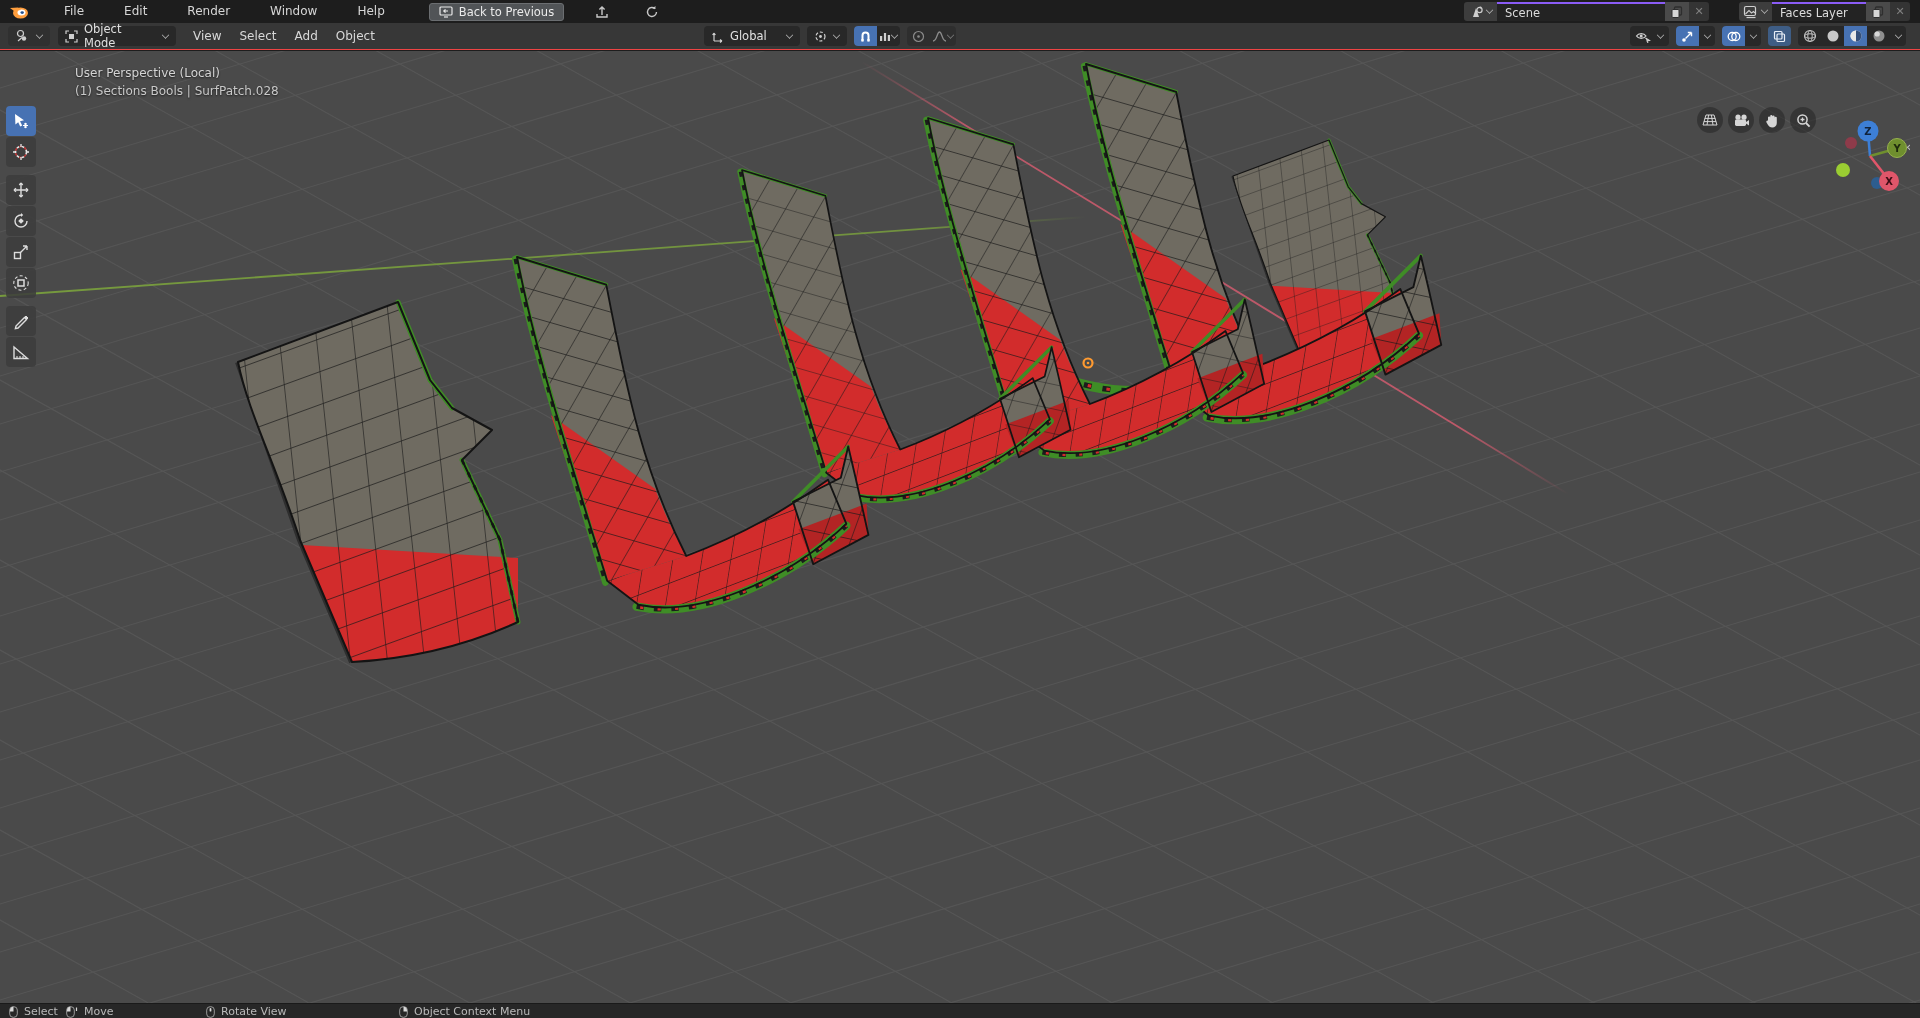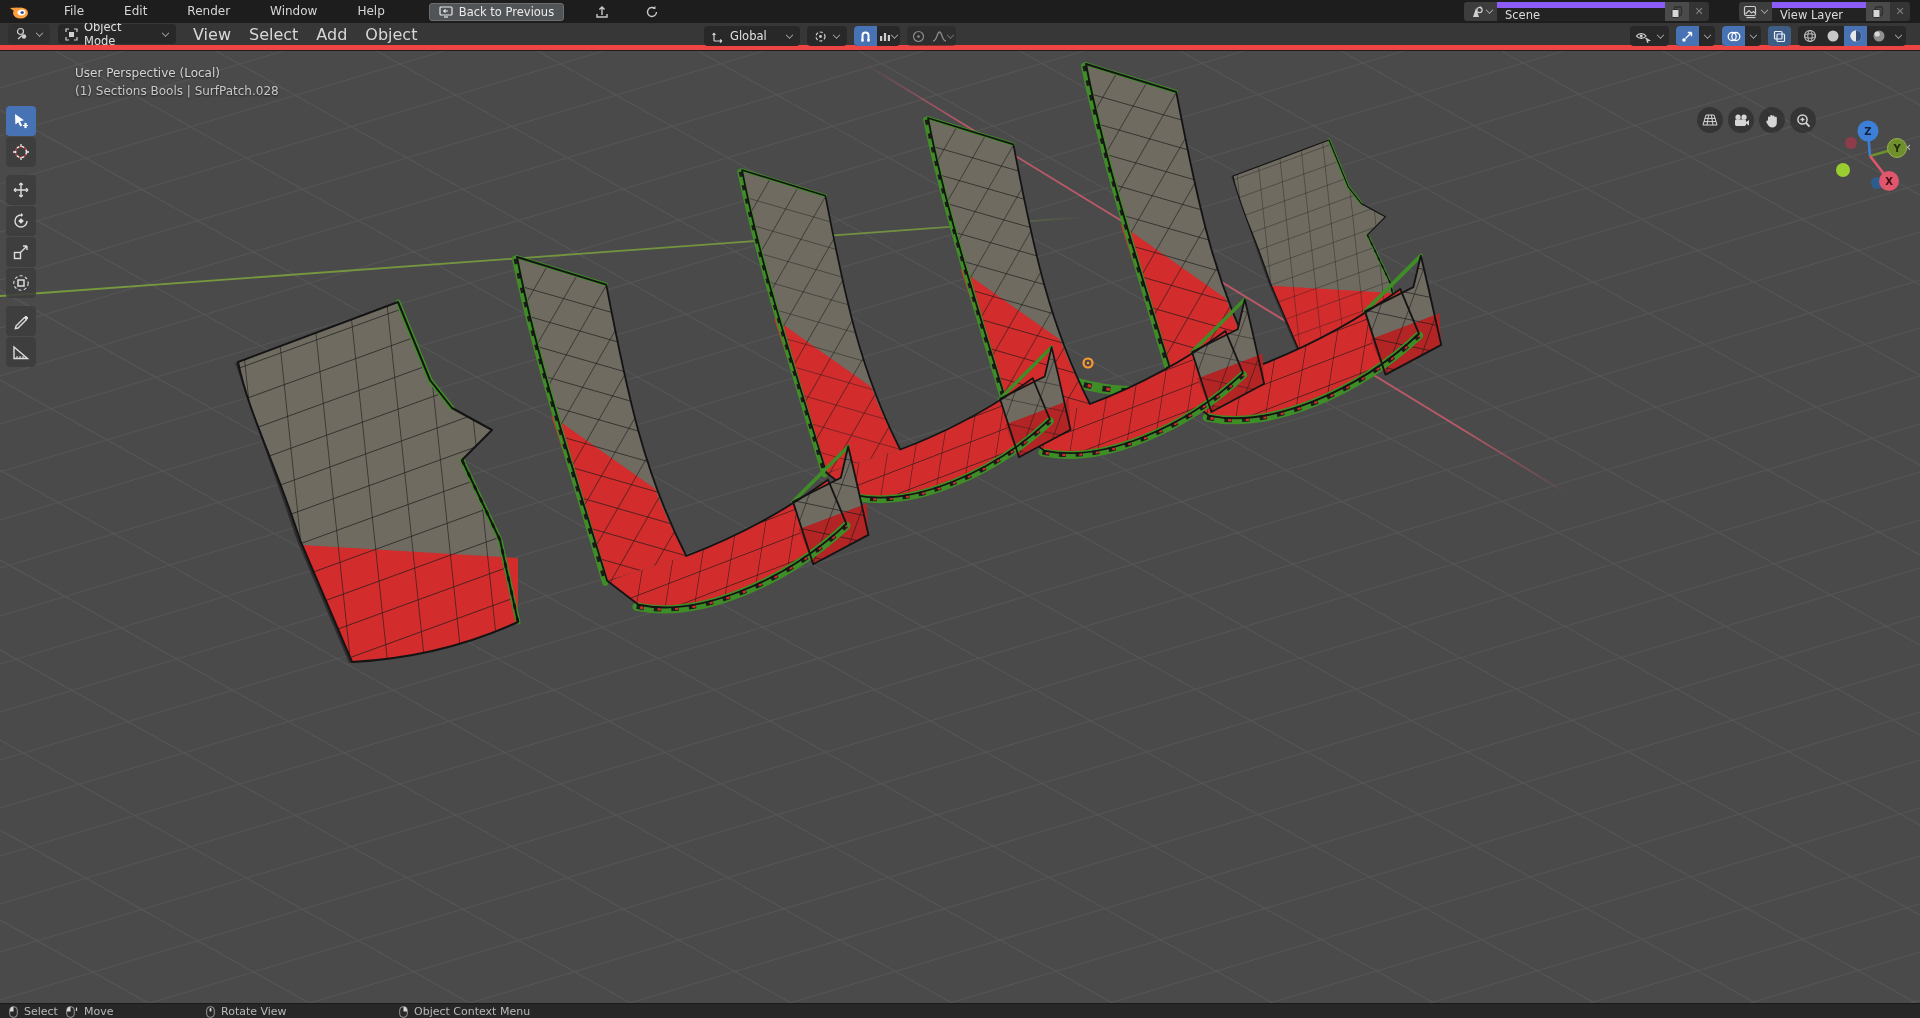--- a/index.html
+++ b/index.html
@@ -10,31 +10,31 @@
     display:flex;align-items:center;padding:0 10px 0 8px;z-index:30;gap:20px;}
   .logo{width:22px;height:16px;display:flex;align-items:center;justify-content:center;margin-right:4px;}
   .menu{font-size:12px;color:#d6d6d6;padding:0 10px;line-height:23px;}
   .backbtn{margin-left:14px;height:18px;display:flex;align-items:center;gap:6px;
     background:#515457;border:1px solid #6b6e71;border-radius:3px;padding:0 9px;color:#ebebeb;font-size:11.5px;}
   .tb-iconbtn{width:24px;height:18px;display:flex;align-items:center;justify-content:center;margin-left:6px;}
   .spacer{flex:1;}
   .idgroup{display:flex;align-items:center;height:19px;margin-left:10px;}
   .idbrowse{height:19px;background:#3d3d3d;border-radius:3px 0 0 3px;display:flex;align-items:center;padding:0 4px;gap:2px;}
   .idfield{height:19px;background:#232323;display:flex;align-items:center;padding:0 8px;
-    font-size:11.5px;color:#dcdcdc;border-top:6px solid #8b5cf6;}
+    font-size:11.5px;color:#dcdcdc;border-top:2px solid #8b5cf6;}
   .idbtn{height:19px;width:24px;background:#4a4a4a;display:flex;align-items:center;justify-content:center;}
   .idx{height:19px;width:20px;background:#343434;border-radius:0 3px 3px 0;display:flex;align-items:center;justify-content:center;color:#808080;font-size:11px;}
   .chev{width:7px;height:7px;border-right:1.4px solid #b9b9b9;border-bottom:1.4px solid #b9b9b9;
     transform:rotate(45deg) translate(-1px,-1px) scale(.75);display:inline-block;flex:none;}
   
   .toolheader{position:absolute;left:0;top:23px;width:1920px;height:27px;background:#373737;
-    border-bottom:5px solid #ef4444;display:flex;align-items:center;padding:0 8px;z-index:29;}
+    border-bottom:1px solid #ef4444;display:flex;align-items:center;padding:0 8px;z-index:29;}
   .th-field{height:20px;background:#282828;border-radius:4px;display:flex;align-items:center;
     padding:0 7px;gap:6px;color:#e0e0e0;font-size:11.5px;}
-  .th-menu{font-size:16px;color:#d8d8d8;padding:0 9px;line-height:27px;}
+  .th-menu{font-size:12px;color:#d8d8d8;padding:0 9px;line-height:27px;}
   .th-center{position:absolute;left:704px;top:3px;display:flex;align-items:center;gap:7px;}
   .th-right{position:absolute;right:14px;top:3px;display:flex;align-items:center;gap:7px;}
   .seg{display:flex;align-items:center;height:20px;background:#282828;border-radius:4px;overflow:hidden;}
   .segbtn{height:20px;min-width:23px;display:flex;align-items:center;justify-content:center;padding:0 2px;}
   .segbtn.on{background:var(--accent);}
   .xraybtn{background:#3e5d85;}
   .dim{opacity:.55;}
   
   .viewport{position:absolute;left:0;top:51px;width:1920px;height:952px;background:var(--viewport-bg);}
   .viewport svg.scene{position:absolute;left:0;top:0;}
@@ -132,21 +132,21 @@
 
   <div class="idgroup">
     <div class="idbrowse">
       <svg width="16" height="14" viewBox="0 0 16 14">
         <rect x="1.5" y="1.5" width="11" height="9" rx="1.5" fill="none" stroke="#cfcfcf" stroke-width="1.2"></rect>
         <path d="M2.5,9 L6,5.5 L8.5,8 L10.5,6.5 L12,8" stroke="#cfcfcf" stroke-width="1.1" fill="none"></path>
         <path d="M3.5,12.5 H12.5" stroke="#cfcfcf" stroke-width="1.2"></path>
       </svg>
       <span class="chev"></span>
     </div>
-    <div class="idfield" style="width:94px;">View Layer</div>
+    <div class="idfield" style="width:94px;">Faces Layer</div>
     <div class="idbtn">
       <svg width="12" height="12" viewBox="0 0 12 12">
         <rect x="3.5" y="1" width="7" height="8" rx="1" fill="none" stroke="#2e2e2e" stroke-width="1.3"></rect>
         <rect x="1" y="3.5" width="7" height="8" rx="1" fill="#d6d6d6" stroke="#2e2e2e" stroke-width="1"></rect>
       </svg>
     </div>
     <div class="idx">✕</div>
   </div>
 </div>
 

